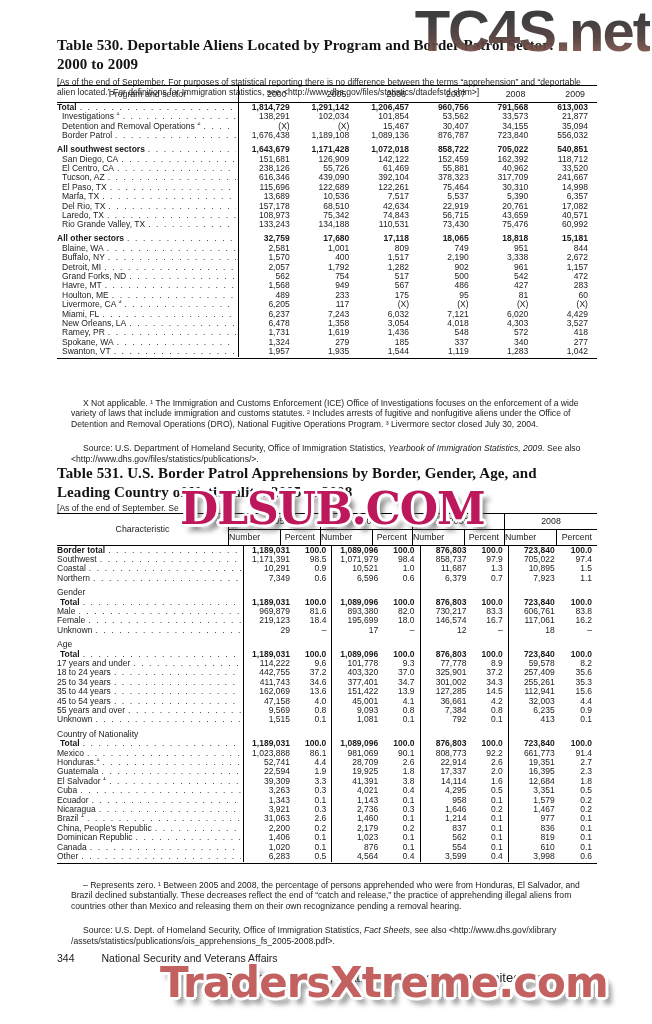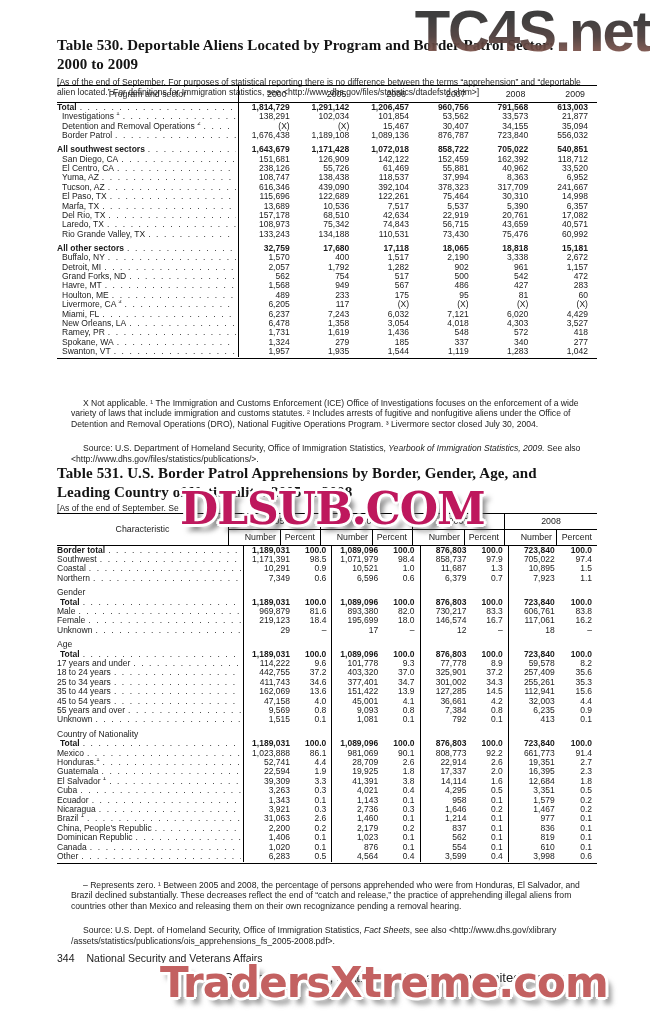--- a/index.html
+++ b/index.html
@@ -46,34 +46,34 @@
 
   
   .t531{position:absolute; left:57px; top:513px; width:540px;}
   .t531 .t-head{border-top:1.5px solid #000; border-bottom:1.5px solid #000; font-size:8.8px;}
   .t531 .h-lbl{width:172px; border-right:1px solid #000; display:flex; align-items:center; justify-content:center;}
   .t531 .h-right{flex:1;}
   .t531 .h-years{display:flex; border-bottom:1px solid #000;}
   .t531 .h-yr{width:92px; text-align:center; padding:2px 0 2.5px; border-right:1px solid #000;}
   .t531 .h-yr.last{border-right:none;}
   .t531 .h-cols{display:flex;}
-  .t531 .h-num{width:52px; text-align:right; padding:2px 4px 3px 0; border-right:.8px solid #000;}
+  .t531 .h-num{width:52px; padding:2px 4px 3px 0; border-right:.8px solid #000;}
   .t531 .h-pct{width:40px; text-align:right; padding:2px 5px 3px 0; border-right:1px solid #000;}
   .t531 .h-pct.last{border-right:none;}
   .t531-body{border-bottom:1.5px solid #000; padding-bottom:1px;}
   .t531 .t-row > .lc{width:196px; border-right:1px solid #000; padding-right:2px;}
   .t531 .t-row > .cv-num{width:52px; text-align:right; padding-right:4px;}
   .t531 .t-row > .cv-pct{width:40px; text-align:right; padding-right:5px; border-right:1px solid #000;}
   .t531 .t-row > .cv-pct.last{border-right:none;}
   .t531 .t-row.heading{font-size:8.5px;}
   .t531 .gap > div{padding-top:5px;}
 
   
   .footer-left{position:absolute; left:57px; top:952px; font-size:10.5px; color:#222;}
-  .footer-left .pagenum{margin-right:12px;}
+  .footer-left .pagenum{margin-right:27px;}
   .footer-right{position:absolute; right:55px; top:970px; font-size:13px; color:#222;}
 
   
   .wm-top{
     position:absolute; top:2px; right:2px;
     font-family:"Liberation Sans", sans-serif; font-weight:bold;
     font-size:58px; line-height:1; letter-spacing:-2px;
     background:linear-gradient(#303030 25%, #4a3a38 60%, #8c5a50 95%);
     -webkit-background-clip:text; background-clip:text; color:transparent;
     opacity:.93;
@@ -202,32 +202,20 @@
           </div>
           <div class="cv">238,126</div>
           <div class="cv">55,726</div>
           <div class="cv">61,469</div>
           <div class="cv">55,881</div>
           <div class="cv">40,962</div>
           <div class="cv">33,520</div>
         </div>
         <div class="t-row">
           <div class="lc ind2">
-            <span class="lt">Yuma, AZ</span>
-            <span class="dots"></span>
-          </div>
-          <div class="cv">108,747</div>
-          <div class="cv">138,438</div>
-          <div class="cv">118,537</div>
-          <div class="cv">37,994</div>
-          <div class="cv">8,363</div>
-          <div class="cv">6,952</div>
-        </div>
-        <div class="t-row">
-          <div class="lc ind2">
             <span class="lt">Tucson, AZ</span>
             <span class="dots"></span>
           </div>
           <div class="cv">616,346</div>
           <div class="cv">439,090</div>
           <div class="cv">392,104</div>
           <div class="cv">378,323</div>
           <div class="cv">317,709</div>
           <div class="cv">241,667</div>
         </div>
@@ -295,20 +283,32 @@
           <div class="lc">
             <span class="lt">All other sectors</span>
             <span class="dots"></span>
           </div>
           <div class="cv">32,759</div>
           <div class="cv">17,680</div>
           <div class="cv">17,118</div>
           <div class="cv">18,065</div>
           <div class="cv">18,818</div>
           <div class="cv">15,181</div>
+        </div>
+        <div class="t-row">
+          <div class="lc ind2">
+            <span class="lt">Blaine, WA</span>
+            <span class="dots"></span>
+          </div>
+          <div class="cv">2,581</div>
+          <div class="cv">1,001</div>
+          <div class="cv">809</div>
+          <div class="cv">749</div>
+          <div class="cv">951</div>
+          <div class="cv">844</div>
         </div>
         <div class="t-row">
           <div class="lc ind2">
             <span class="lt">Buffalo, NY</span>
             <span class="dots"></span>
           </div>
           <div class="cv">1,570</div>
           <div class="cv">400</div>
           <div class="cv">1,517</div>
           <div class="cv">2,190</div>

